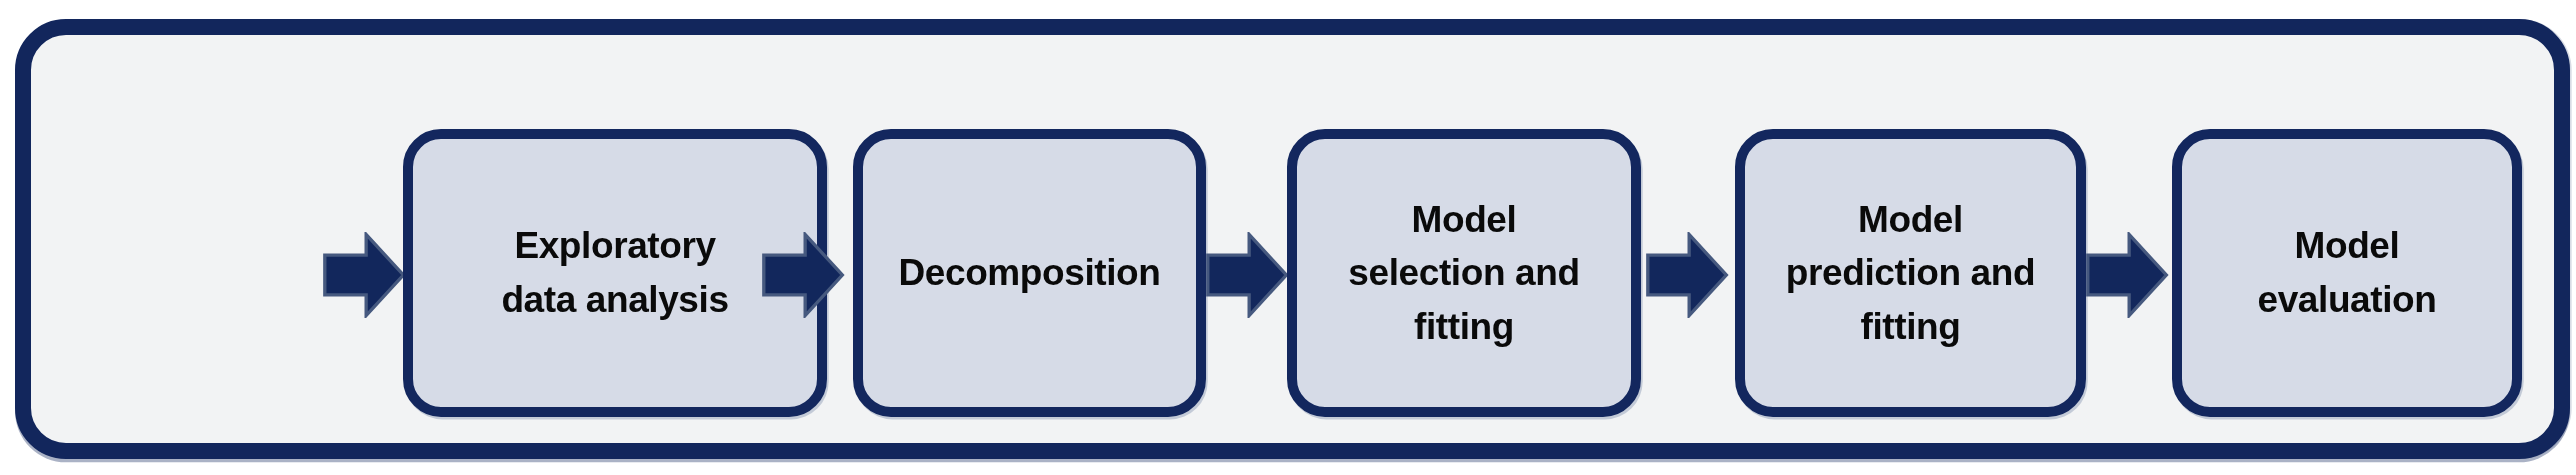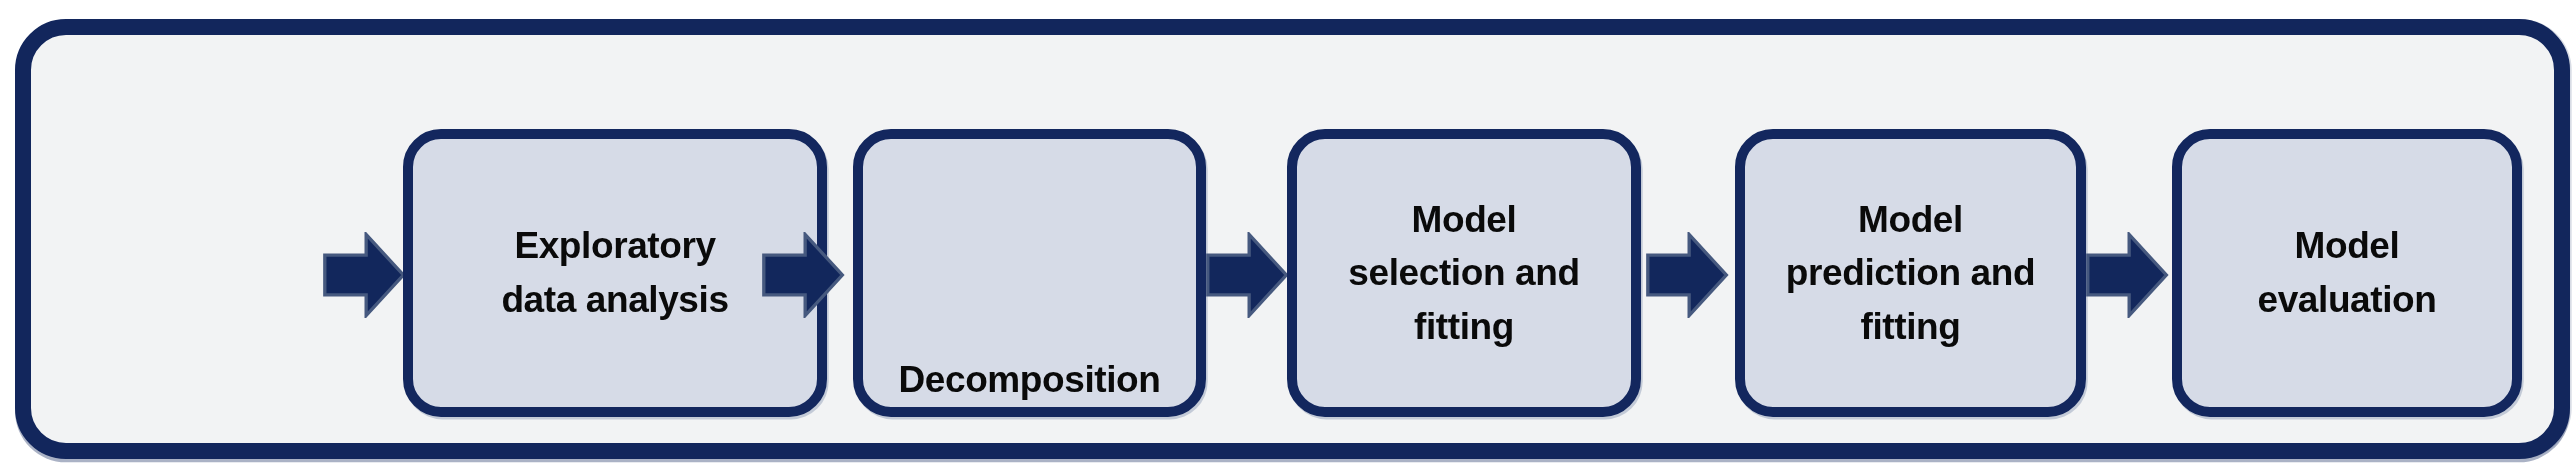--- a/index.html
+++ b/index.html
@@ -47,21 +47,21 @@
     white-space: pre-line;
     font-weight: bold;
     font-size: 37px;
     line-height: 1.45;
     color: #0a0a0a;
     letter-spacing: -0.4px;
     padding: 0 5px;
   }
   .b1 { left: 48px;   width: 238px; }
   .b2 { left: 372px;  width: 424px; }
-  .b3 { left: 822px;  width: 353px; align-items: flex-end; }
+  .b3 { left: 822px;  width: 353px; }
   .b4 { left: 1256px; width: 354px; }
   .b5 { left: 1704px; width: 351px; }
   .b6 { left: 2141px; width: 350px; }
   .arrow {
     position: absolute;
     top: 197px;
     width: 83px;
     height: 86px;
   }
   .a1 { left: 292px;  }

